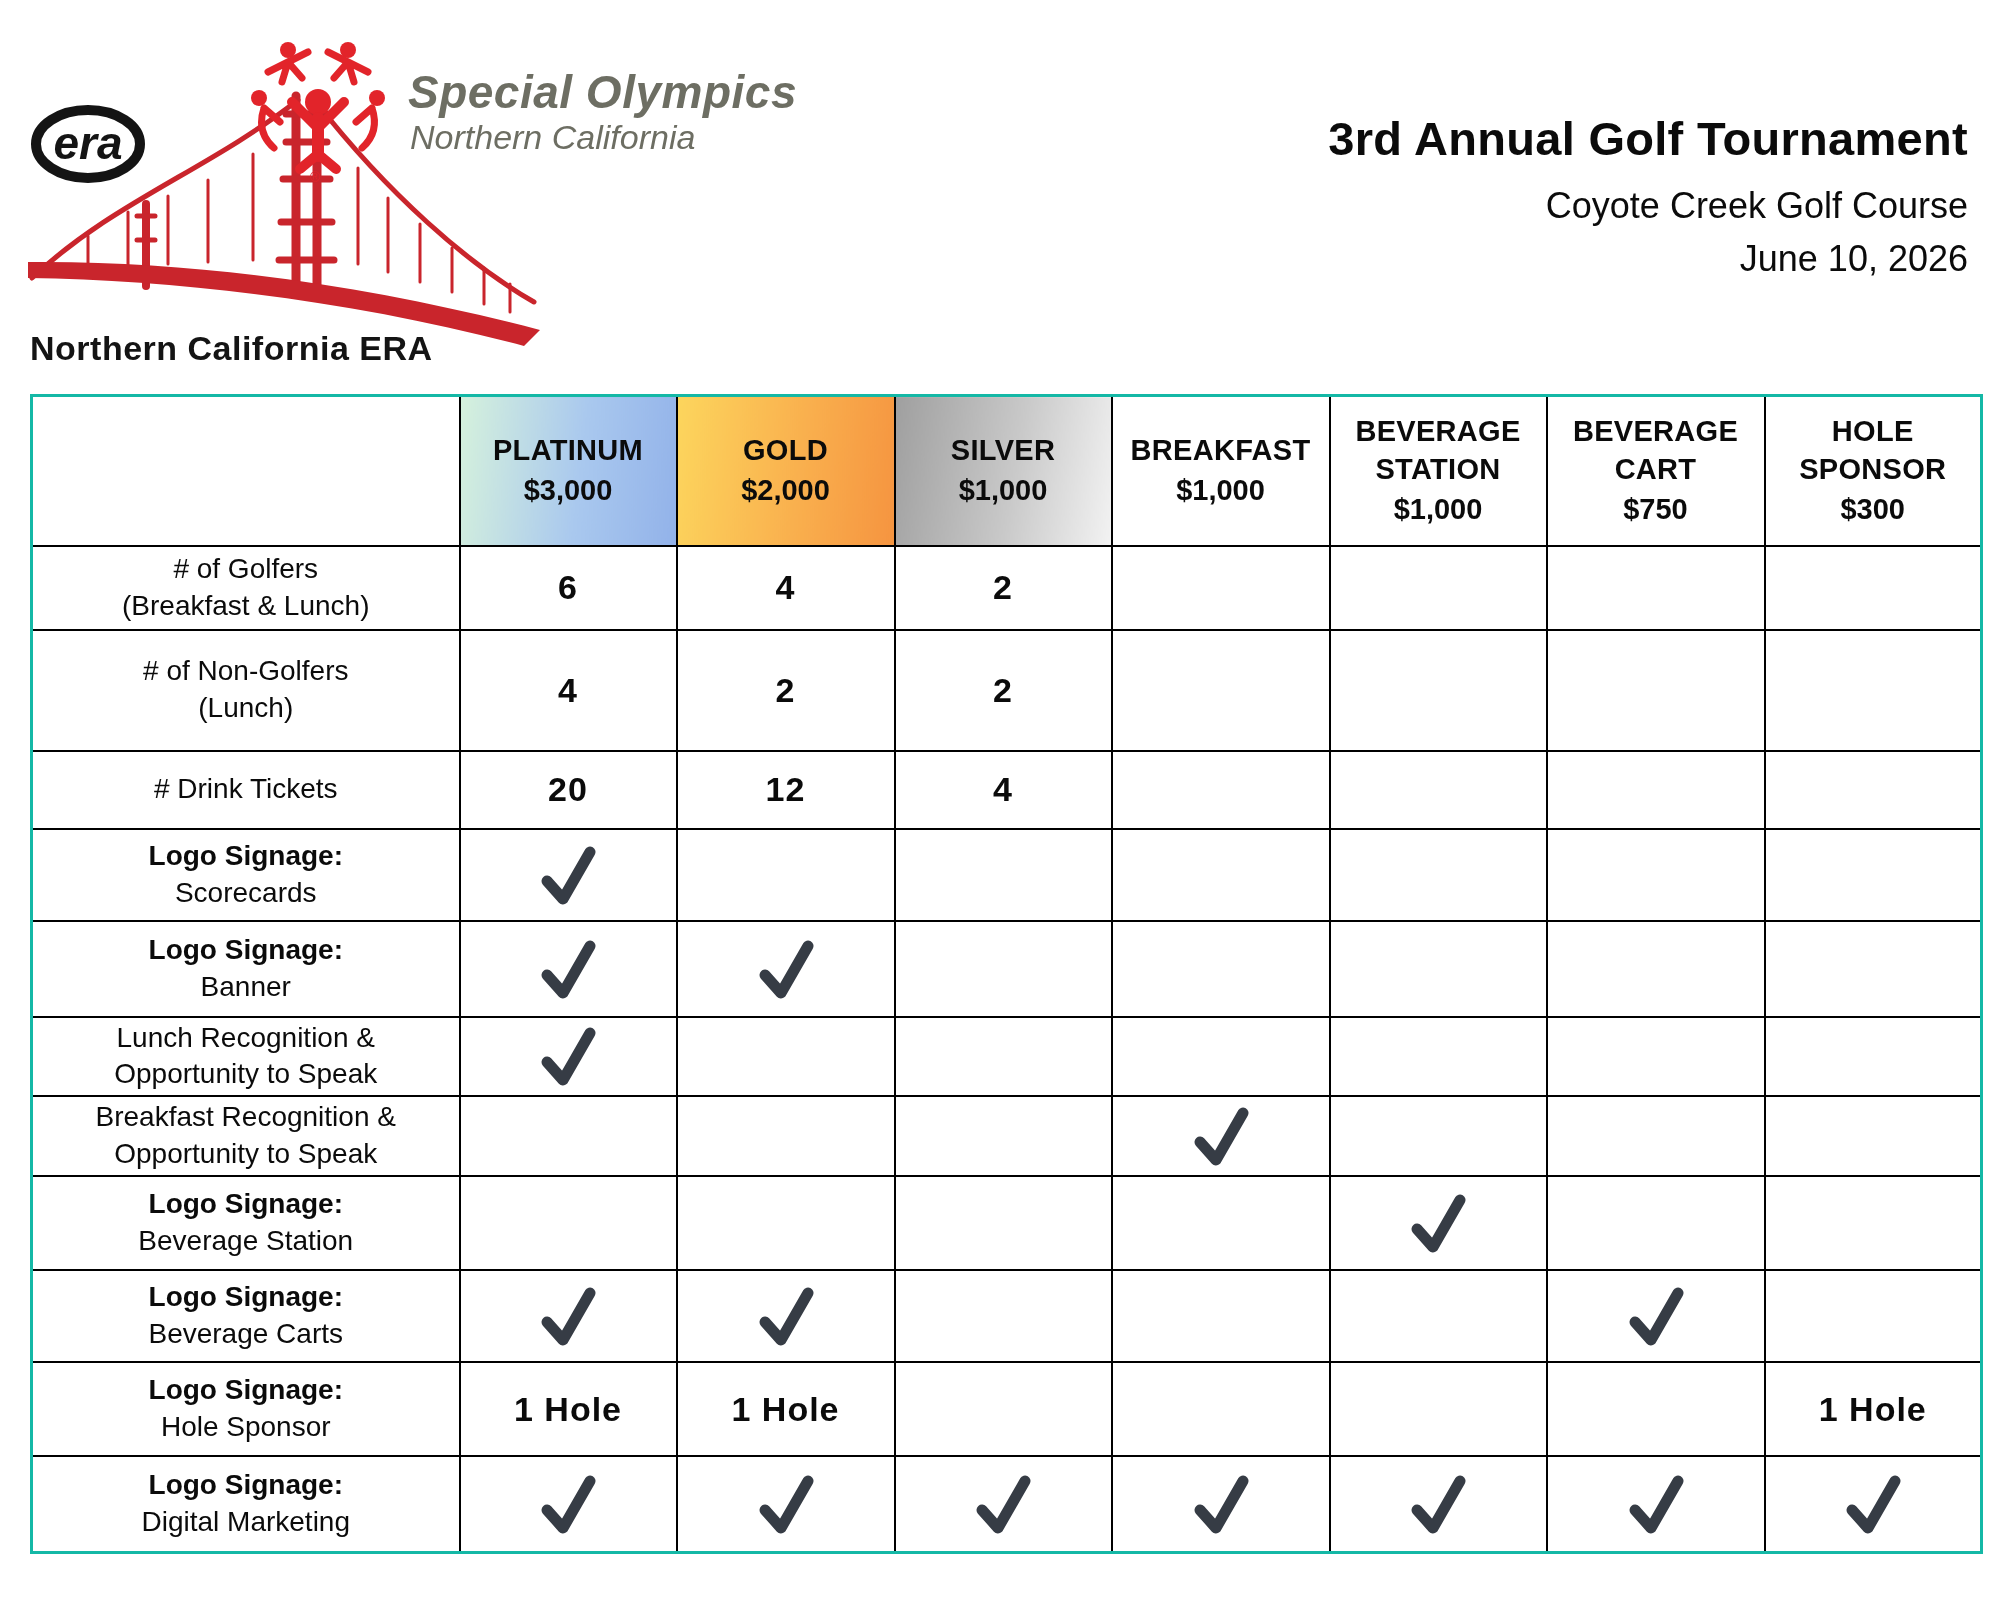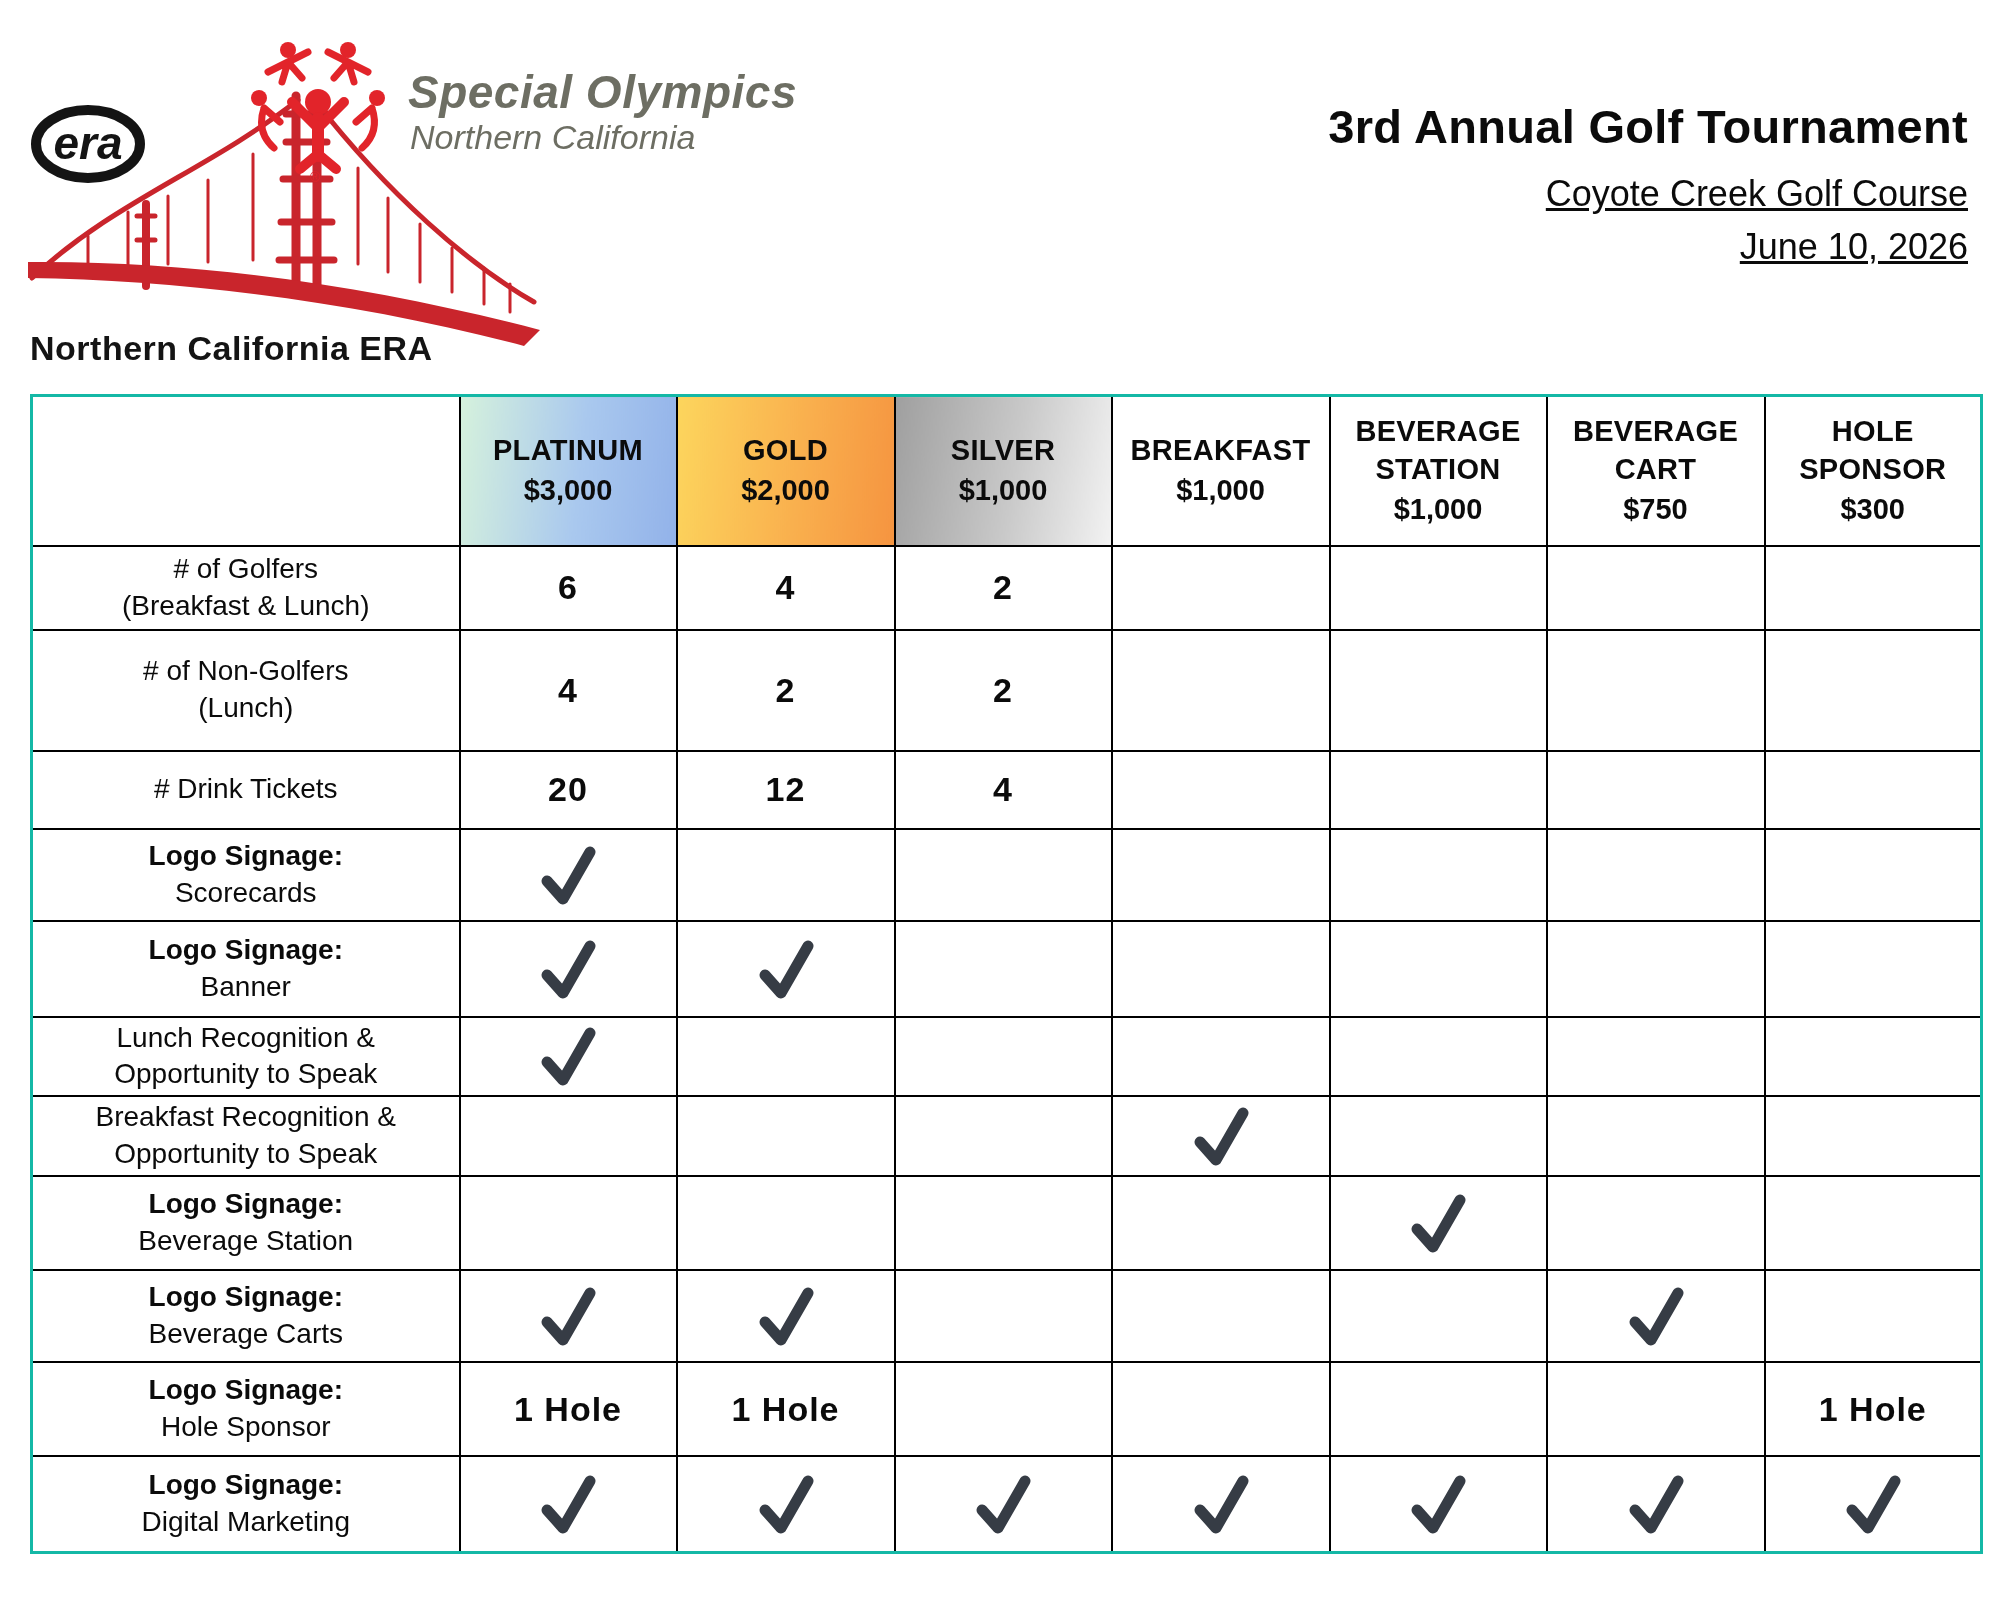--- a/index.html
+++ b/index.html
@@ -11,24 +11,24 @@
     position:relative;
     overflow:hidden;
   }
   .page { position:absolute; inset:0; }
 
   
   .era-logo { position:absolute; left:28px; top:52px; }
   .so-logo  { position:absolute; left:248px; top:36px; }
   .title-block { position:absolute; right:32px; top:98px; text-align:right; }
   .title-block h1 {
-    margin:4px 0 16px 0;
+    margin:16px 0 16px 0;
     font-size:47px; line-height:1.05; font-weight:700; letter-spacing:0.3px;
   }
-  .title-block .sub { font-size:36px; line-height:53px; font-weight:400;text-decoration:underline; }
+  .title-block .sub { font-size:36px; line-height:53px; font-weight:400; }
 
   
   table.sponsor {
     position:absolute; left:30px; top:394px;
     width:1950px;
     border-collapse:collapse;
     table-layout:fixed;
     border:3px solid #14b8a6;
   }
   table.sponsor th, table.sponsor td {

